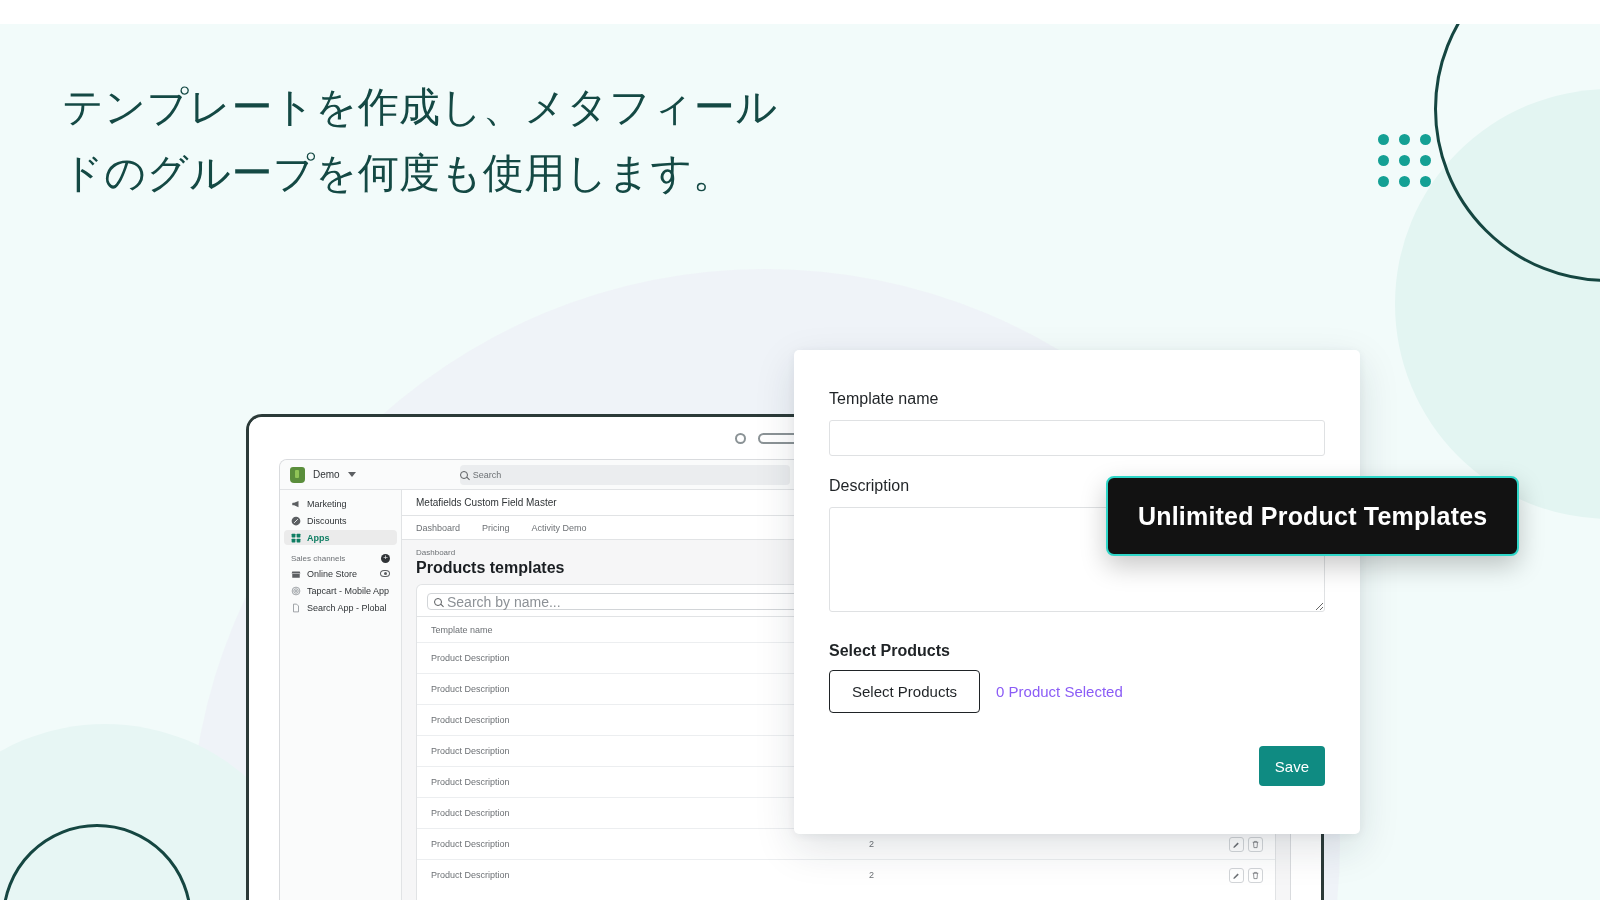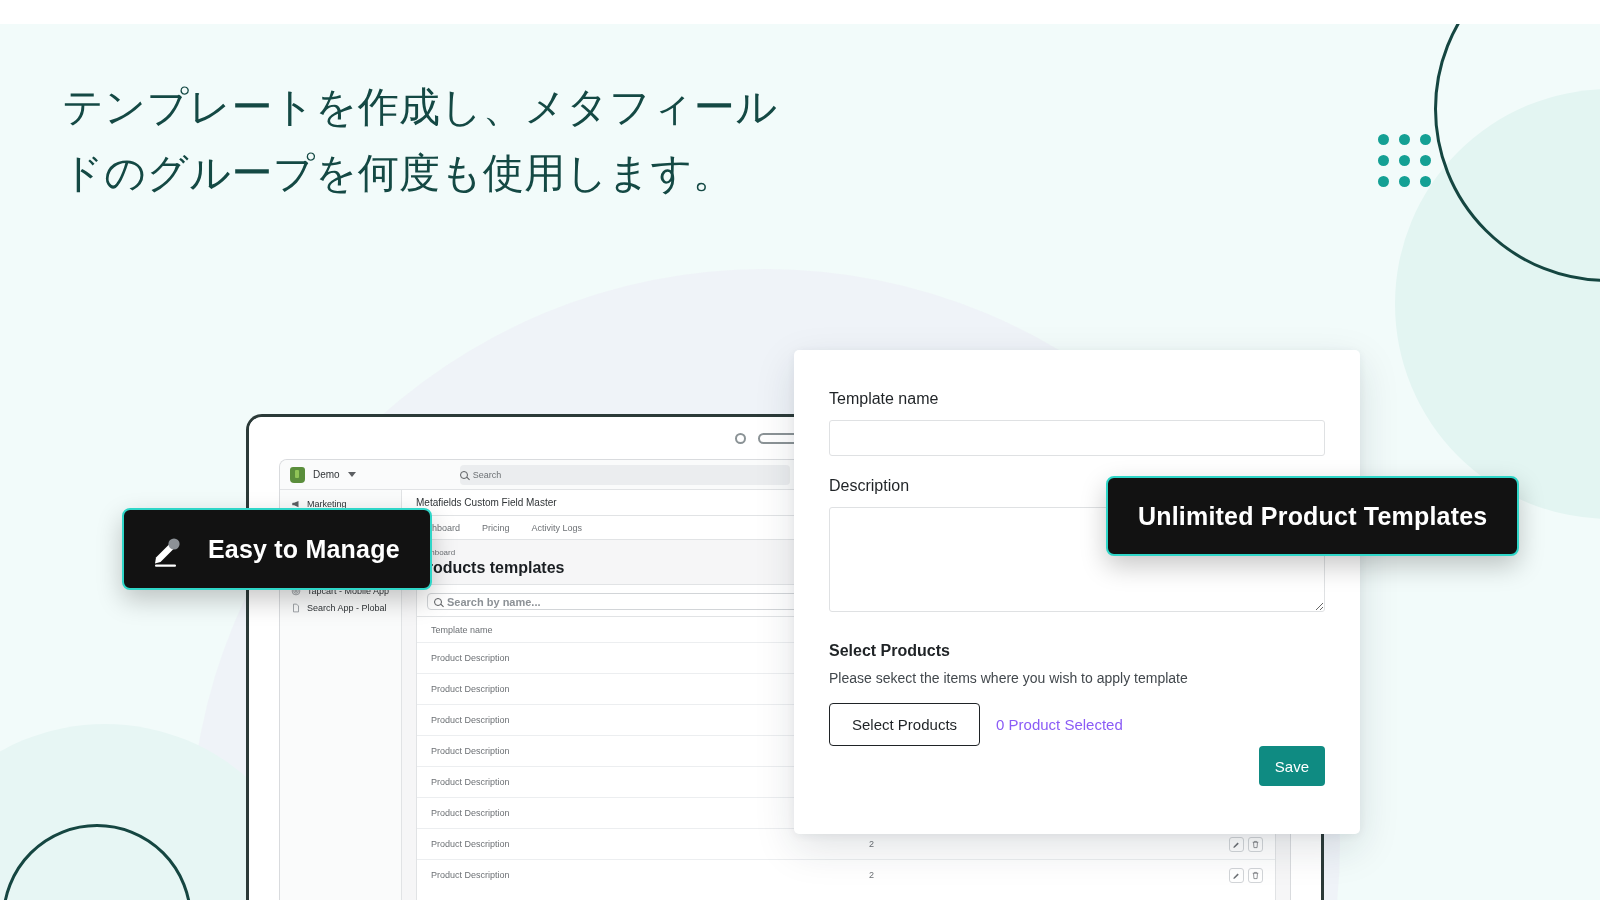--- a/index.html
+++ b/index.html
@@ -244,21 +244,21 @@
     border-bottom: none;
     flex: 1; min-height: 0;
     display: flex; flex-direction: column;
   }
   .card-search {
     margin: 8px 10px 6px 10px;
     height: 17px;
     border: 1px solid #d2d5d8; border-radius: 4px;
     display: flex; align-items: center; gap: 5px; padding: 0 6px;
   }
-  .card-search span { font-size: 11px; color: #8c9196; font-weight: bold; }
+  .card-search span { font-size: 14px; color: #8c9196; }
   .tbl { width: 100%; border-collapse: collapse; }
   .tbl th, .tbl td {
     text-align: left;
     font-weight: 400;
     font-size: 9px;
     color: #6d7175;
     padding: 7.5px 0 7.5px 14px;
     border-top: 1px solid #eceef0;
     white-space: nowrap;
   }
@@ -451,21 +451,21 @@
             </span>
             <span>Search App - Plobal</span>
           </div>
         </div>
 
         <div class="sh-main">
           <div class="app-title">Metafields Custom Field Master</div>
           <div class="app-tabs">
             <span>Dashboard</span>
             <span>Pricing</span>
-            <span>Activity Logs</span>
+            <span>Activity Demo</span>
           </div>
           <div class="crumb">Dashboard</div>
           <div class="page-h">Products templates</div>
 
           <div class="card">
             <div class="card-search">
               <span class="mag"></span>
               <span>Search by name...</span>
             </div>
             <table class="tbl">
@@ -590,38 +590,27 @@
   </div>
 
   <div class="panel">
     <div class="f-label">Template name</div>
     <input class="f-input" type="text" value="" style="">
 
     <div class="f-label">Description</div>
     <textarea class="f-area" style=""></textarea>
 
     <div class="f-h3">Select Products</div>
-    <div class="f-sub">Please sekect the items where you wish to apply template</div>
 
     <div class="f-row">
       <button class="btn-outline">Select Products</button>
       <span class="sel-count">0 Product Selected</span>
     </div>
 
     <button class="btn-save">Save</button>
   </div>
 
-  <div class="badge badge-left">
-    <span class="pencil-ic">
-      <svg viewBox="0 0 38 38">
-        <path d="M8 27.5 L22 13.5 L26.5 18 L12.5 32 L7 33.5 Z" fill="#ffffff"></path>
-        <circle cx="26" cy="14" r="5.6" fill="#8c9196"></circle>
-        <rect x="7" y="34.5" width="21" height="2.3" rx="1.1" fill="#ffffff"></rect>
-      </svg>
-    </span>
-    <span class="btxt">Easy to Manage</span>
-  </div>
 
   <div class="badge badge-right">
     <span class="btxt">Unlimited Product Templates</span>
   </div>
 
 </div>
 
 </body></html>

